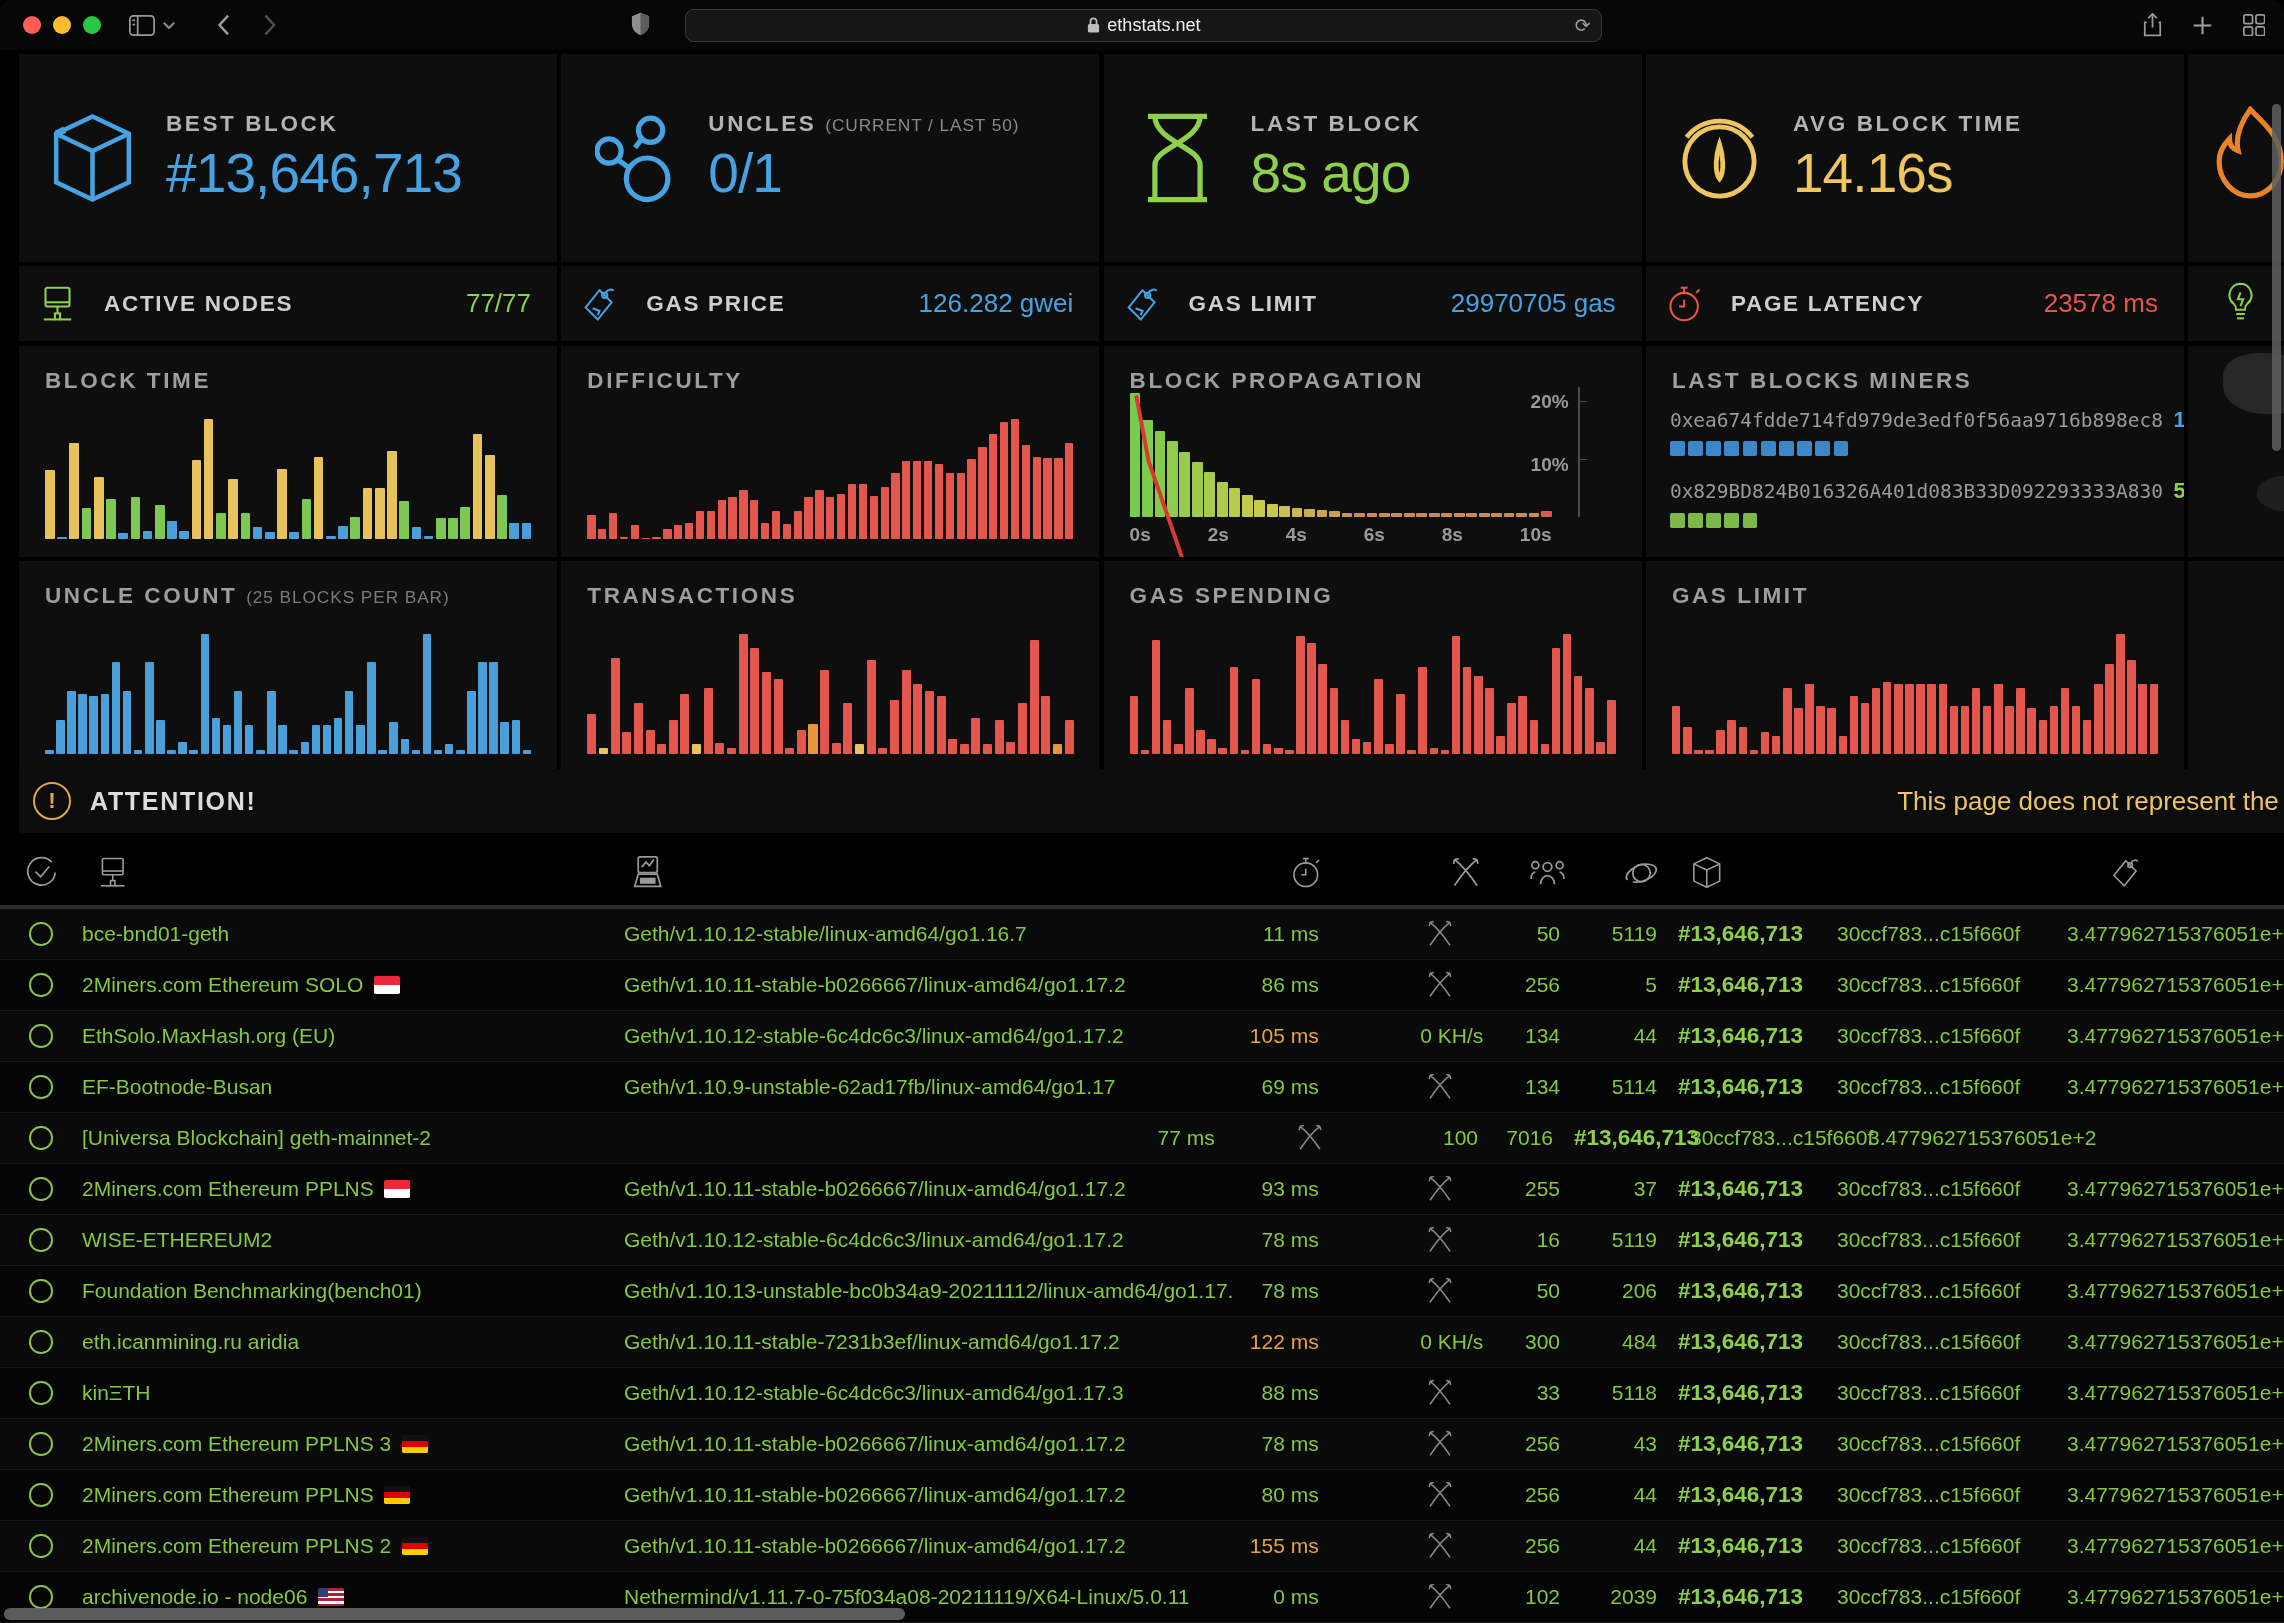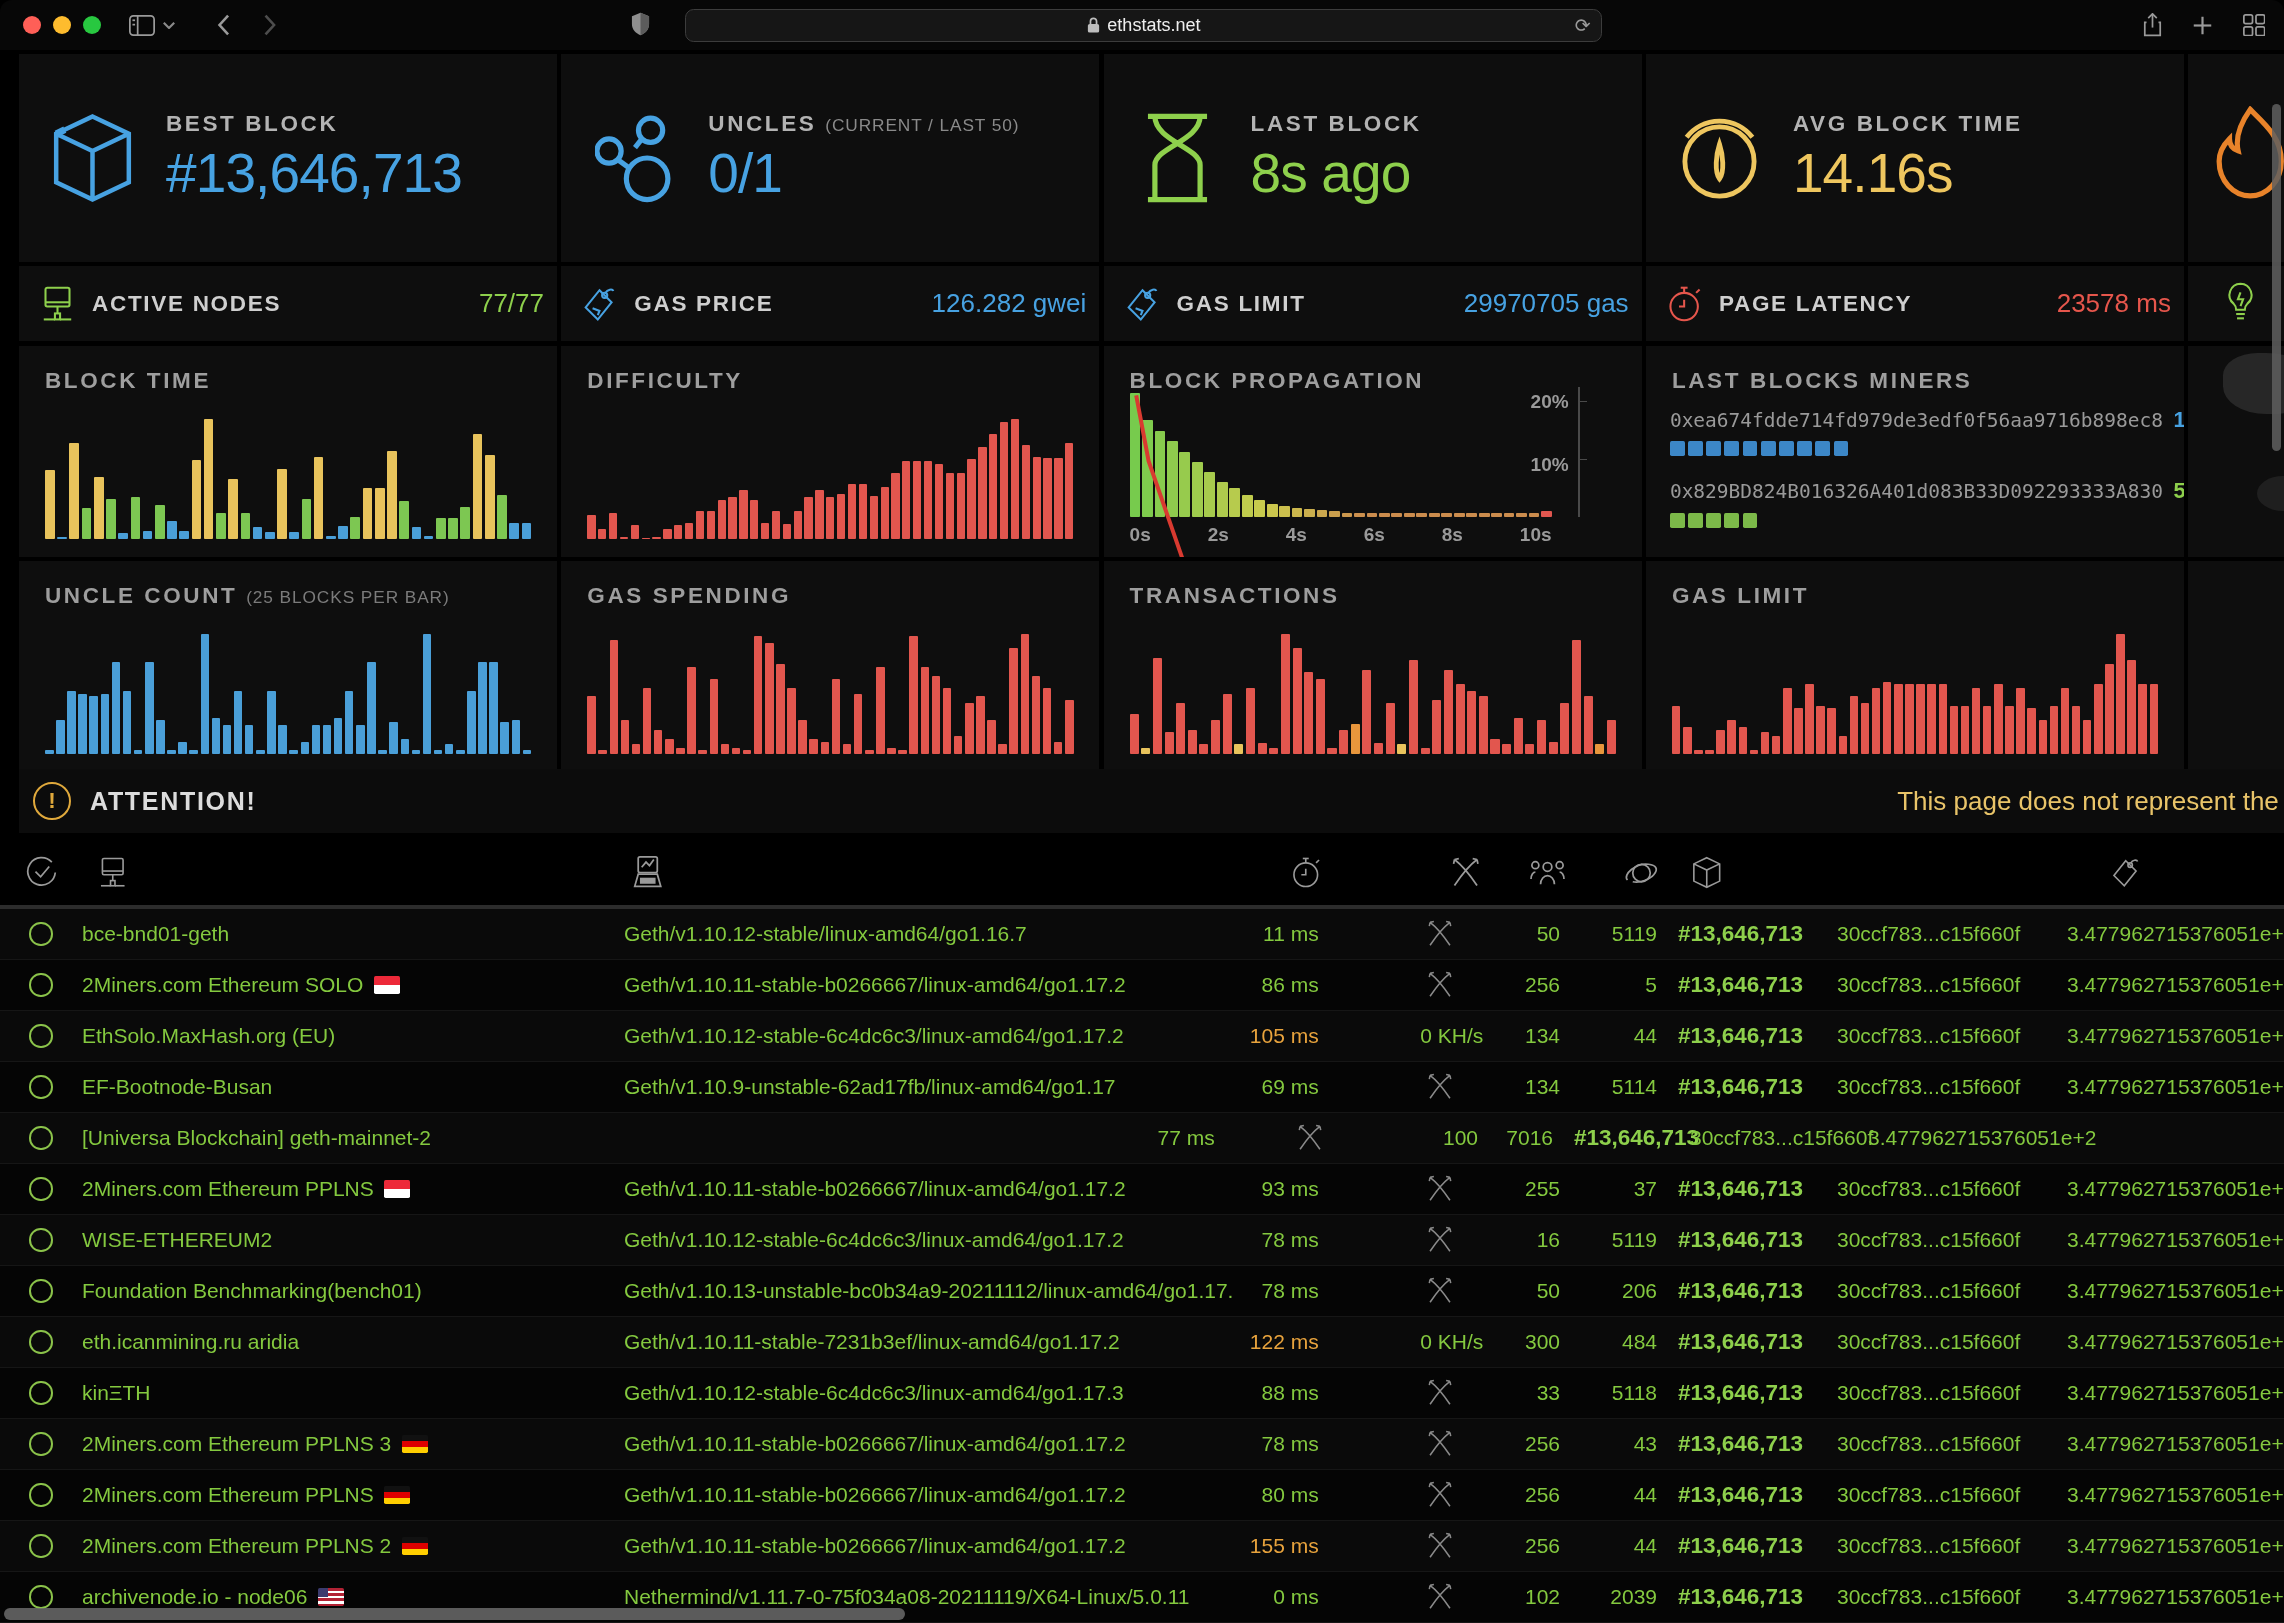--- a/index.html
+++ b/index.html
@@ -30,21 +30,21 @@
           gap:4.3px; }
   .panel { background:#0e0e0e; position:relative; overflow:hidden; }
 
   .stat-big { display:flex; align-items:center; }
   .stat-big .ico { width:147px; display:flex; justify-content:center; }
   .stat-big .txt { display:flex; flex-direction:column; gap:3.5px; }
   .stat-label { font-size:22.5px; font-weight:bold; letter-spacing:2.6px; color:#b3b3b3; }
   .stat-sub { font-size:17.3px; font-weight:normal; color:#8a8a8a; letter-spacing:0.9px; }
   .stat-value { font-size:55px; letter-spacing:-0.9px; }
 
-  .stat-small { display:flex; align-items:center; padding:0 13px 0 21px; }
+  .stat-small { display:flex; align-items:center; padding:0 26px 0 21px;gap:12px; }
   .stat-small .ico { width:52px; display:flex; }
   .stat-small .lbl { font-size:22.5px; font-weight:bold; letter-spacing:1.7px; color:#cfcfcf; }
   .stat-small .val { margin-left:auto; font-size:26px; }
 
   .c-blue { color:#47a2e2; } .c-green { color:#8ed04c; } .c-yellow { color:#eec65f; } .c-red { color:#e6564c; }
   .c-orange { color:#e8832a; }
 
   .chart-title { position:absolute; top:22.5px; left:26px; font-size:22.5px; font-weight:bold; letter-spacing:2.6px; color:#9e9e9e; }
   .chart-title .sub { font-size:17.3px; font-weight:normal; color:#7b7b7b; letter-spacing:0.9px; }
   .bars { position:absolute; left:26px; right:26px; bottom:17.3px; height:120px; display:flex; align-items:flex-end; gap:2.6px; }
@@ -560,70 +560,20 @@
         <div class="bar" style="height: 100%; background: rgb(74, 159, 216);"></div>
         <div class="bar" style="height: 3%; background: rgb(74, 159, 216);"></div>
         <div class="bar" style="height: 8%; background: rgb(74, 159, 216);"></div>
         <div class="bar" style="height: 3%; background: rgb(74, 159, 216);"></div>
         <div class="bar" style="height: 52%; background: rgb(74, 159, 216);"></div>
         <div class="bar" style="height: 76%; background: rgb(74, 159, 216);"></div>
         <div class="bar" style="height: 76%; background: rgb(74, 159, 216);"></div>
         <div class="bar" style="height: 26%; background: rgb(74, 159, 216);"></div>
         <div class="bar" style="height: 28%; background: rgb(74, 159, 216);"></div>
         <div class="bar" style="height: 3%; background: rgb(74, 159, 216);"></div>
-      </div>
-  </div>
-
-  <div class="panel">
-    <div class="chart-title">GAS SPENDING</div>
-    <div class="bars">
-        <div class="bar" style="height: 48%; background: rgb(226, 86, 78);"></div>
-        <div class="bar" style="height: 3%; background: rgb(226, 86, 78);"></div>
-        <div class="bar" style="height: 95%; background: rgb(226, 86, 78);"></div>
-        <div class="bar" style="height: 28%; background: rgb(226, 86, 78);"></div>
-        <div class="bar" style="height: 8%; background: rgb(226, 86, 78);"></div>
-        <div class="bar" style="height: 55%; background: rgb(226, 86, 78);"></div>
-        <div class="bar" style="height: 20%; background: rgb(226, 86, 78);"></div>
-        <div class="bar" style="height: 12%; background: rgb(226, 86, 78);"></div>
-        <div class="bar" style="height: 5%; background: rgb(226, 86, 78);"></div>
-        <div class="bar" style="height: 72%; background: rgb(226, 86, 78);"></div>
-        <div class="bar" style="height: 3%; background: rgb(226, 86, 78);"></div>
-        <div class="bar" style="height: 62%; background: rgb(226, 86, 78);"></div>
-        <div class="bar" style="height: 8%; background: rgb(226, 86, 78);"></div>
-        <div class="bar" style="height: 5%; background: rgb(226, 86, 78);"></div>
-        <div class="bar" style="height: 3%; background: rgb(226, 86, 78);"></div>
-        <div class="bar" style="height: 98%; background: rgb(226, 86, 78);"></div>
-        <div class="bar" style="height: 92%; background: rgb(226, 86, 78);"></div>
-        <div class="bar" style="height: 75%; background: rgb(226, 86, 78);"></div>
-        <div class="bar" style="height: 55%; background: rgb(226, 86, 78);"></div>
-        <div class="bar" style="height: 28%; background: rgb(226, 86, 78);"></div>
-        <div class="bar" style="height: 12%; background: rgb(226, 86, 78);"></div>
-        <div class="bar" style="height: 10%; background: rgb(226, 86, 78);"></div>
-        <div class="bar" style="height: 62%; background: rgb(226, 86, 78);"></div>
-        <div class="bar" style="height: 8%; background: rgb(226, 86, 78);"></div>
-        <div class="bar" style="height: 50%; background: rgb(226, 86, 78);"></div>
-        <div class="bar" style="height: 3%; background: rgb(226, 86, 78);"></div>
-        <div class="bar" style="height: 72%; background: rgb(226, 86, 78);"></div>
-        <div class="bar" style="height: 5%; background: rgb(226, 86, 78);"></div>
-        <div class="bar" style="height: 3%; background: rgb(226, 86, 78);"></div>
-        <div class="bar" style="height: 98%; background: rgb(226, 86, 78);"></div>
-        <div class="bar" style="height: 72%; background: rgb(226, 86, 78);"></div>
-        <div class="bar" style="height: 65%; background: rgb(226, 86, 78);"></div>
-        <div class="bar" style="height: 55%; background: rgb(226, 86, 78);"></div>
-        <div class="bar" style="height: 15%; background: rgb(226, 86, 78);"></div>
-        <div class="bar" style="height: 42%; background: rgb(226, 86, 78);"></div>
-        <div class="bar" style="height: 48%; background: rgb(226, 86, 78);"></div>
-        <div class="bar" style="height: 28%; background: rgb(226, 86, 78);"></div>
-        <div class="bar" style="height: 8%; background: rgb(226, 86, 78);"></div>
-        <div class="bar" style="height: 88%; background: rgb(226, 86, 78);"></div>
-        <div class="bar" style="height: 100%; background: rgb(226, 86, 78);"></div>
-        <div class="bar" style="height: 65%; background: rgb(226, 86, 78);"></div>
-        <div class="bar" style="height: 55%; background: rgb(226, 86, 78);"></div>
-        <div class="bar" style="height: 10%; background: rgb(226, 86, 78);"></div>
-        <div class="bar" style="height: 45%; background: rgb(226, 86, 78);"></div>
       </div>
   </div>
 
   <div class="panel">
     <div class="chart-title">TRANSACTIONS</div>
     <div class="bars">
         <div class="bar" style="height: 33%; background: rgb(226, 86, 78);"></div>
         <div class="bar" style="height: 5%; background: rgb(232, 195, 92);"></div>
         <div class="bar" style="height: 80%; background: rgb(226, 86, 78);"></div>
         <div class="bar" style="height: 18%; background: rgb(226, 86, 78);"></div>
@@ -662,20 +612,70 @@
         <div class="bar" style="height: 10%; background: rgb(226, 86, 78);"></div>
         <div class="bar" style="height: 42%; background: rgb(226, 86, 78);"></div>
         <div class="bar" style="height: 95%; background: rgb(226, 86, 78);"></div>
         <div class="bar" style="height: 48%; background: rgb(226, 86, 78);"></div>
         <div class="bar" style="height: 8%; background: rgb(232, 150, 60);"></div>
         <div class="bar" style="height: 28%; background: rgb(226, 86, 78);"></div>
       </div>
   </div>
 
   <div class="panel">
+    <div class="chart-title">GAS SPENDING</div>
+    <div class="bars">
+        <div class="bar" style="height: 48%; background: rgb(226, 86, 78);"></div>
+        <div class="bar" style="height: 3%; background: rgb(226, 86, 78);"></div>
+        <div class="bar" style="height: 95%; background: rgb(226, 86, 78);"></div>
+        <div class="bar" style="height: 28%; background: rgb(226, 86, 78);"></div>
+        <div class="bar" style="height: 8%; background: rgb(226, 86, 78);"></div>
+        <div class="bar" style="height: 55%; background: rgb(226, 86, 78);"></div>
+        <div class="bar" style="height: 20%; background: rgb(226, 86, 78);"></div>
+        <div class="bar" style="height: 12%; background: rgb(226, 86, 78);"></div>
+        <div class="bar" style="height: 5%; background: rgb(226, 86, 78);"></div>
+        <div class="bar" style="height: 72%; background: rgb(226, 86, 78);"></div>
+        <div class="bar" style="height: 3%; background: rgb(226, 86, 78);"></div>
+        <div class="bar" style="height: 62%; background: rgb(226, 86, 78);"></div>
+        <div class="bar" style="height: 8%; background: rgb(226, 86, 78);"></div>
+        <div class="bar" style="height: 5%; background: rgb(226, 86, 78);"></div>
+        <div class="bar" style="height: 3%; background: rgb(226, 86, 78);"></div>
+        <div class="bar" style="height: 98%; background: rgb(226, 86, 78);"></div>
+        <div class="bar" style="height: 92%; background: rgb(226, 86, 78);"></div>
+        <div class="bar" style="height: 75%; background: rgb(226, 86, 78);"></div>
+        <div class="bar" style="height: 55%; background: rgb(226, 86, 78);"></div>
+        <div class="bar" style="height: 28%; background: rgb(226, 86, 78);"></div>
+        <div class="bar" style="height: 12%; background: rgb(226, 86, 78);"></div>
+        <div class="bar" style="height: 10%; background: rgb(226, 86, 78);"></div>
+        <div class="bar" style="height: 62%; background: rgb(226, 86, 78);"></div>
+        <div class="bar" style="height: 8%; background: rgb(226, 86, 78);"></div>
+        <div class="bar" style="height: 50%; background: rgb(226, 86, 78);"></div>
+        <div class="bar" style="height: 3%; background: rgb(226, 86, 78);"></div>
+        <div class="bar" style="height: 72%; background: rgb(226, 86, 78);"></div>
+        <div class="bar" style="height: 5%; background: rgb(226, 86, 78);"></div>
+        <div class="bar" style="height: 3%; background: rgb(226, 86, 78);"></div>
+        <div class="bar" style="height: 98%; background: rgb(226, 86, 78);"></div>
+        <div class="bar" style="height: 72%; background: rgb(226, 86, 78);"></div>
+        <div class="bar" style="height: 65%; background: rgb(226, 86, 78);"></div>
+        <div class="bar" style="height: 55%; background: rgb(226, 86, 78);"></div>
+        <div class="bar" style="height: 15%; background: rgb(226, 86, 78);"></div>
+        <div class="bar" style="height: 42%; background: rgb(226, 86, 78);"></div>
+        <div class="bar" style="height: 48%; background: rgb(226, 86, 78);"></div>
+        <div class="bar" style="height: 28%; background: rgb(226, 86, 78);"></div>
+        <div class="bar" style="height: 8%; background: rgb(226, 86, 78);"></div>
+        <div class="bar" style="height: 88%; background: rgb(226, 86, 78);"></div>
+        <div class="bar" style="height: 100%; background: rgb(226, 86, 78);"></div>
+        <div class="bar" style="height: 65%; background: rgb(226, 86, 78);"></div>
+        <div class="bar" style="height: 55%; background: rgb(226, 86, 78);"></div>
+        <div class="bar" style="height: 10%; background: rgb(226, 86, 78);"></div>
+        <div class="bar" style="height: 45%; background: rgb(226, 86, 78);"></div>
+      </div>
+  </div>
+
+  <div class="panel">
     <div class="chart-title">GAS LIMIT</div>
     <div class="bars">
         <div class="bar" style="height: 40%; background: rgb(226, 86, 78);"></div>
         <div class="bar" style="height: 22%; background: rgb(226, 86, 78);"></div>
         <div class="bar" style="height: 3%; background: rgb(226, 86, 78);"></div>
         <div class="bar" style="height: 3%; background: rgb(226, 86, 78);"></div>
         <div class="bar" style="height: 20%; background: rgb(226, 86, 78);"></div>
         <div class="bar" style="height: 28%; background: rgb(226, 86, 78);"></div>
         <div class="bar" style="height: 22%; background: rgb(226, 86, 78);"></div>
         <div class="bar" style="height: 3%; background: rgb(226, 86, 78);"></div>

